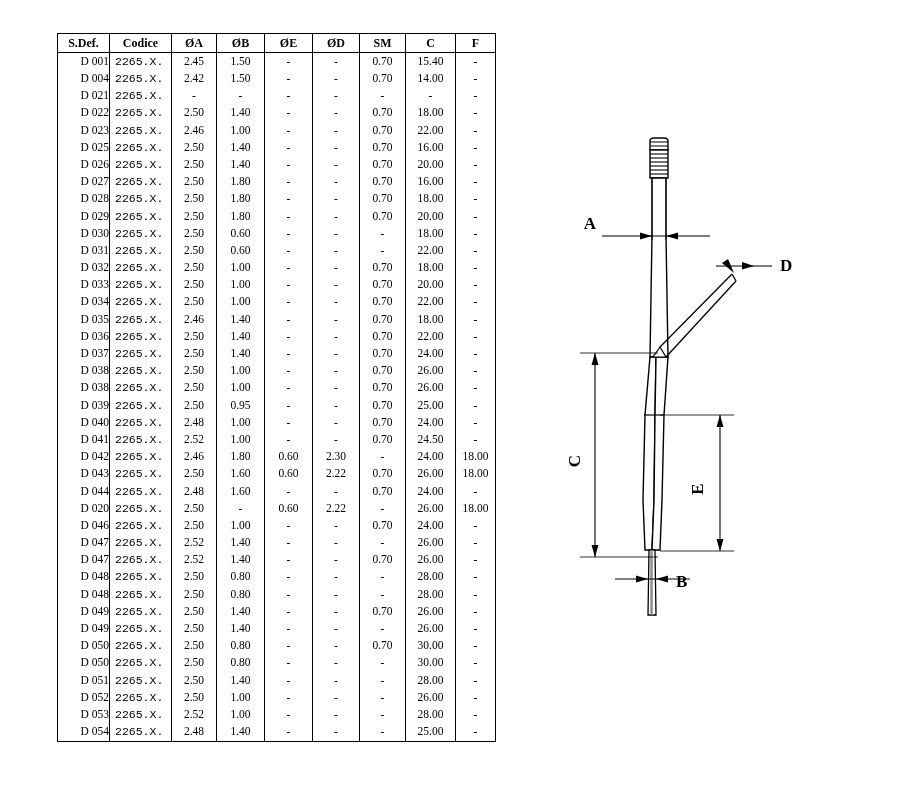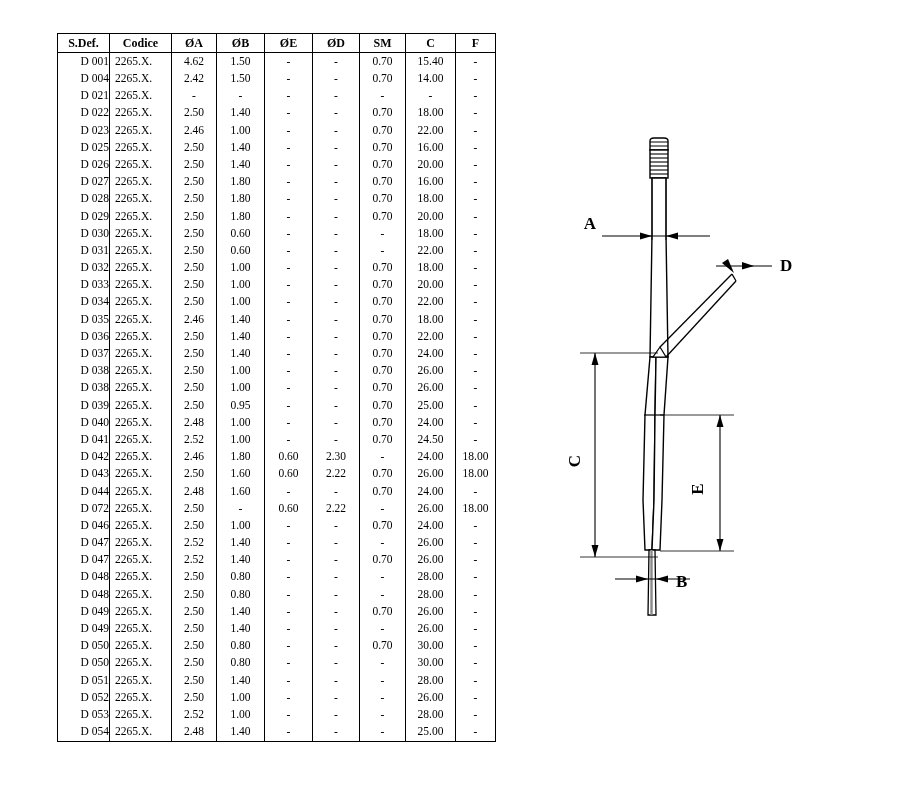--- a/index.html
+++ b/index.html
@@ -56,20 +56,21 @@
   table.spec tbody tr:last-child td {
     border-bottom: 1.4px solid #000;
   }
   table.spec tbody td.sdef {
     text-align: right;
     padding-left: 6px;
   }
   table.spec tbody td.codice {
     text-align: left;
     padding-left: 5px;
+    font-family: Liberation Mono, monospace;
   }
   
   col.c-sdef   { width: 52px; }
   col.c-codice { width: 62px; }
   col.c-oa     { width: 45px; }
   col.c-ob     { width: 48px; }
   col.c-oe     { width: 48px; }
   col.c-od     { width: 47px; }
   col.c-sm     { width: 46px; }
   col.c-c      { width: 50px; }
@@ -119,21 +120,21 @@
           <th>ØD</th>
           <th>SM</th>
           <th>C</th>
           <th>F</th>
         </tr>
       </thead>
       <tbody id="table-body">
           <tr>
             <td class="sdef">D 001</td>
             <td class="codice">2265.X.</td>
-            <td class="oa">4.62</td>
+            <td class="oa">2.45</td>
             <td class="ob">1.50</td>
             <td class="oe">-</td>
             <td class="od">-</td>
             <td class="sm">0.70</td>
             <td class="cc">15.40</td>
             <td class="ff">-</td>
           </tr>
           <tr>
             <td class="sdef">D 004</td>
             <td class="codice">2265.X.</td>
@@ -403,21 +404,21 @@
             <td class="codice">2265.X.</td>
             <td class="oa">2.48</td>
             <td class="ob">1.60</td>
             <td class="oe">-</td>
             <td class="od">-</td>
             <td class="sm">0.70</td>
             <td class="cc">24.00</td>
             <td class="ff">-</td>
           </tr>
           <tr>
-            <td class="sdef">D 072</td>
+            <td class="sdef">D 020</td>
             <td class="codice">2265.X.</td>
             <td class="oa">2.50</td>
             <td class="ob">-</td>
             <td class="oe">0.60</td>
             <td class="od">2.22</td>
             <td class="sm">-</td>
             <td class="cc">26.00</td>
             <td class="ff">18.00</td>
           </tr>
           <tr>

